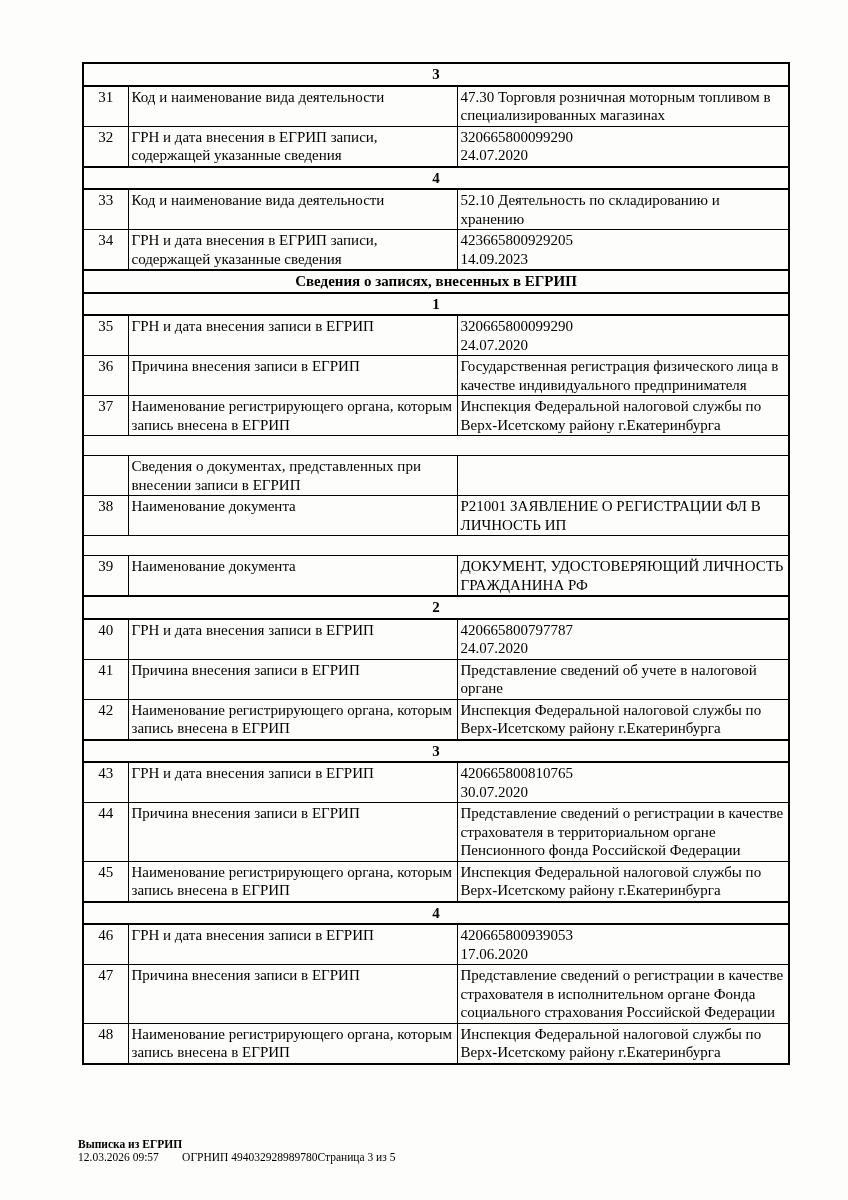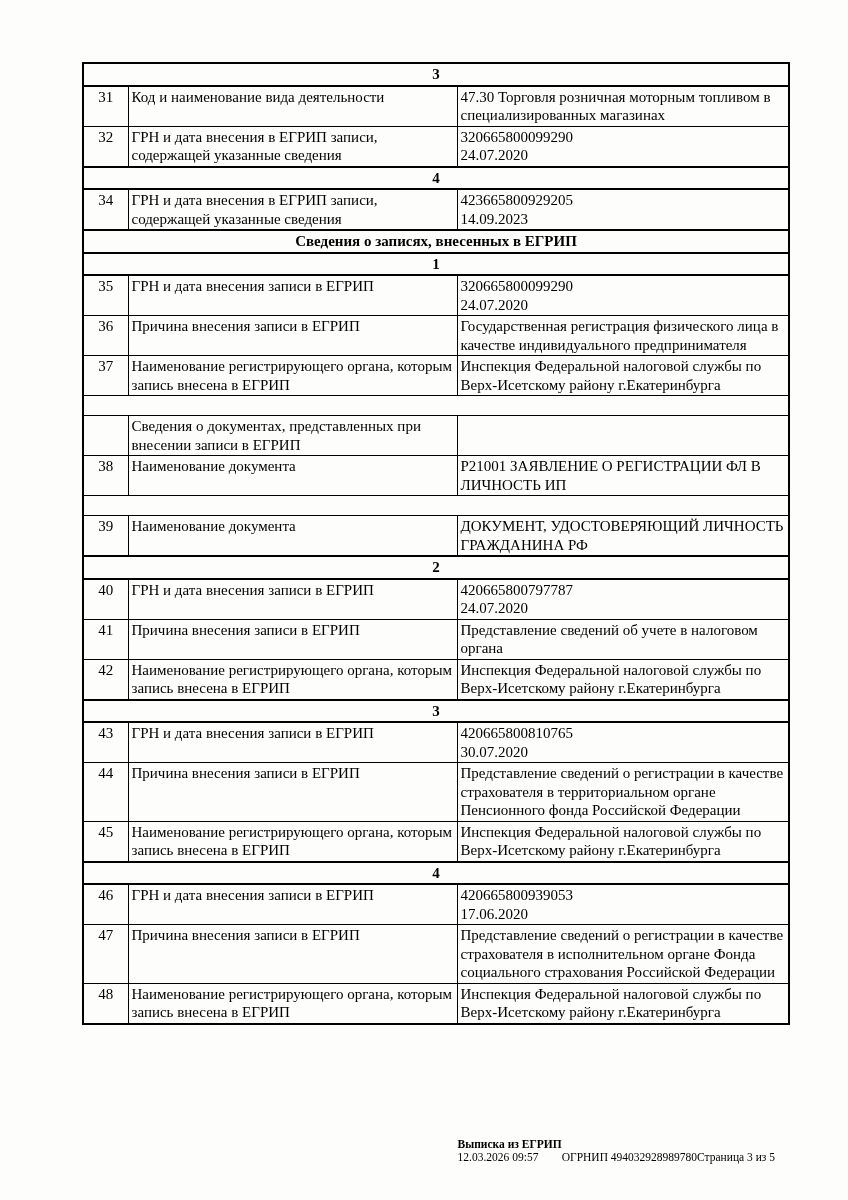--- a/index.html
+++ b/index.html
@@ -49,21 +49,21 @@
   tr.row-spacer td {
     height: 19px;
     padding: 0;
   }
   .footer {
     position: absolute;
     left: 78px;
     top: 1138px;
     width: 697px;
     display: flex;
-    justify-content: flex-end;
+    justify-content: flex-start;
     align-items: flex-start;
     font-size: 11.5px;
     line-height: 13px;
   }
   .footer .f-left .f-title { font-weight: bold; }
   .footer .f-center, .footer .f-right { padding-top: 13px; }
 </style>
 </head>
 <body>
 
@@ -87,20 +87,25 @@
         <tr class="row-data">
           <td class="cell-num">32</td>
           <td class="cell-label">ГРН и дата внесения в ЕГРИП записи, содержащей указанные сведения</td>
           <td class="cell-value">320665800099290
 24.07.2020</td>
         </tr>
         <tr class="row-section">
           <td colspan="3">4</td>
         </tr>
         <tr class="row-data">
+          <td class="cell-num">33</td>
+          <td class="cell-label">Код и наименование вида деятельности</td>
+          <td class="cell-value">52.10 Деятельность по складированию и хранению</td>
+        </tr>
+        <tr class="row-data">
           <td class="cell-num">34</td>
           <td class="cell-label">ГРН и дата внесения в ЕГРИП записи, содержащей указанные сведения</td>
           <td class="cell-value">423665800929205
 14.09.2023</td>
         </tr>
         <tr class="row-header">
           <td colspan="3">Сведения о записях, внесенных в ЕГРИП</td>
         </tr>
         <tr class="row-section">
           <td colspan="3">1</td>
@@ -147,21 +152,21 @@
         </tr>
         <tr class="row-data">
           <td class="cell-num">40</td>
           <td class="cell-label">ГРН и дата внесения записи в ЕГРИП</td>
           <td class="cell-value">420665800797787
 24.07.2020</td>
         </tr>
         <tr class="row-data">
           <td class="cell-num">41</td>
           <td class="cell-label">Причина внесения записи в ЕГРИП</td>
-          <td class="cell-value">Представление сведений об учете в налоговом органа</td>
+          <td class="cell-value">Представление сведений об учете в налоговой органе</td>
         </tr>
         <tr class="row-data">
           <td class="cell-num">42</td>
           <td class="cell-label">Наименование регистрирующего органа, которым запись внесена в ЕГРИП</td>
           <td class="cell-value">Инспекция Федеральной налоговой службы по Верх-Исетскому району г.Екатеринбурга</td>
         </tr>
         <tr class="row-section">
           <td colspan="3">3</td>
         </tr>
         <tr class="row-data">

